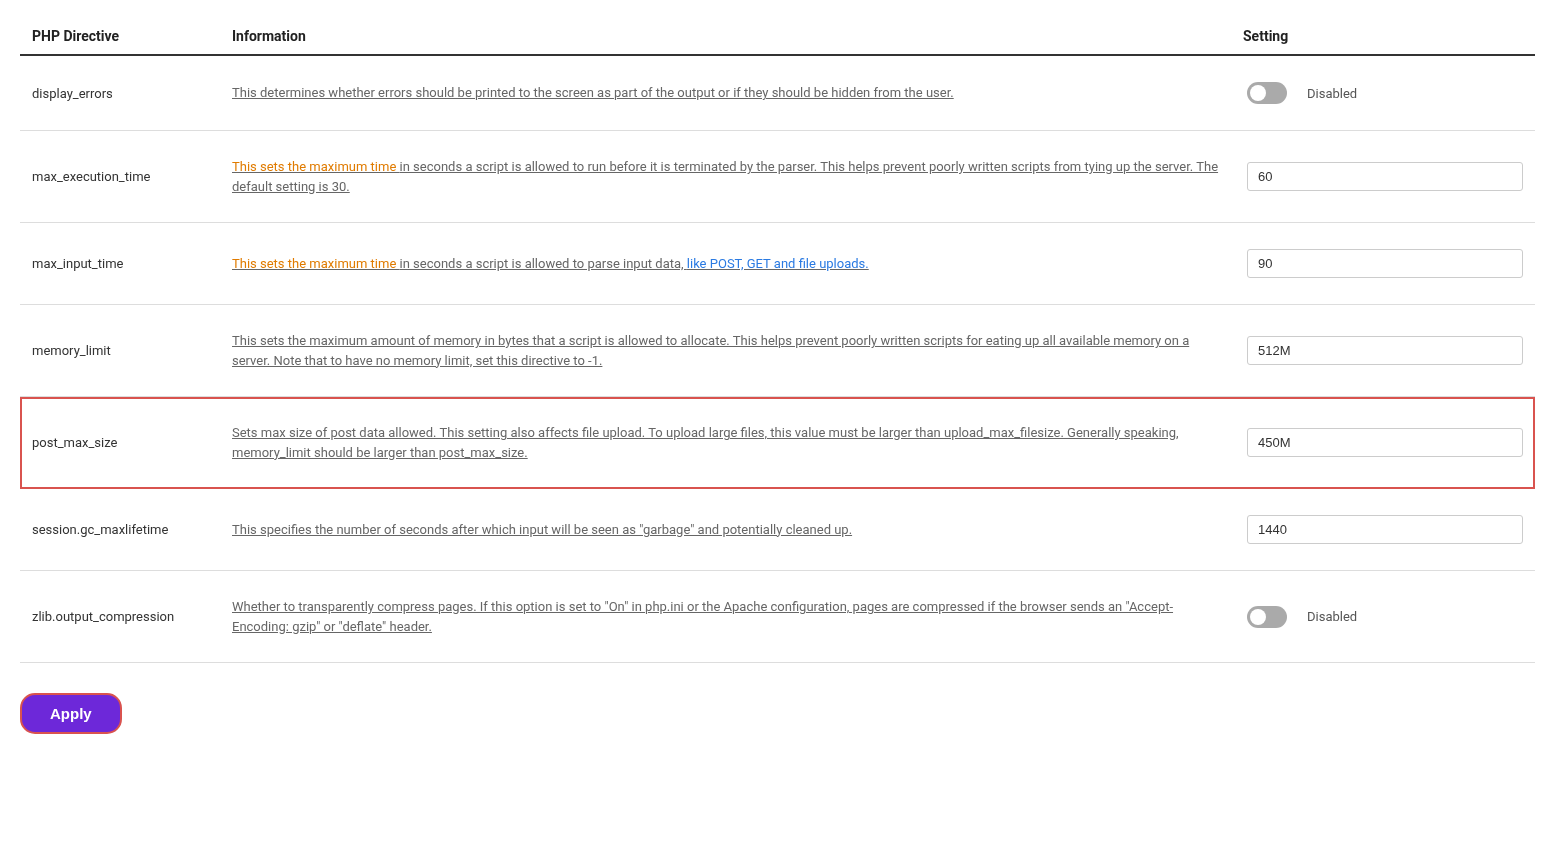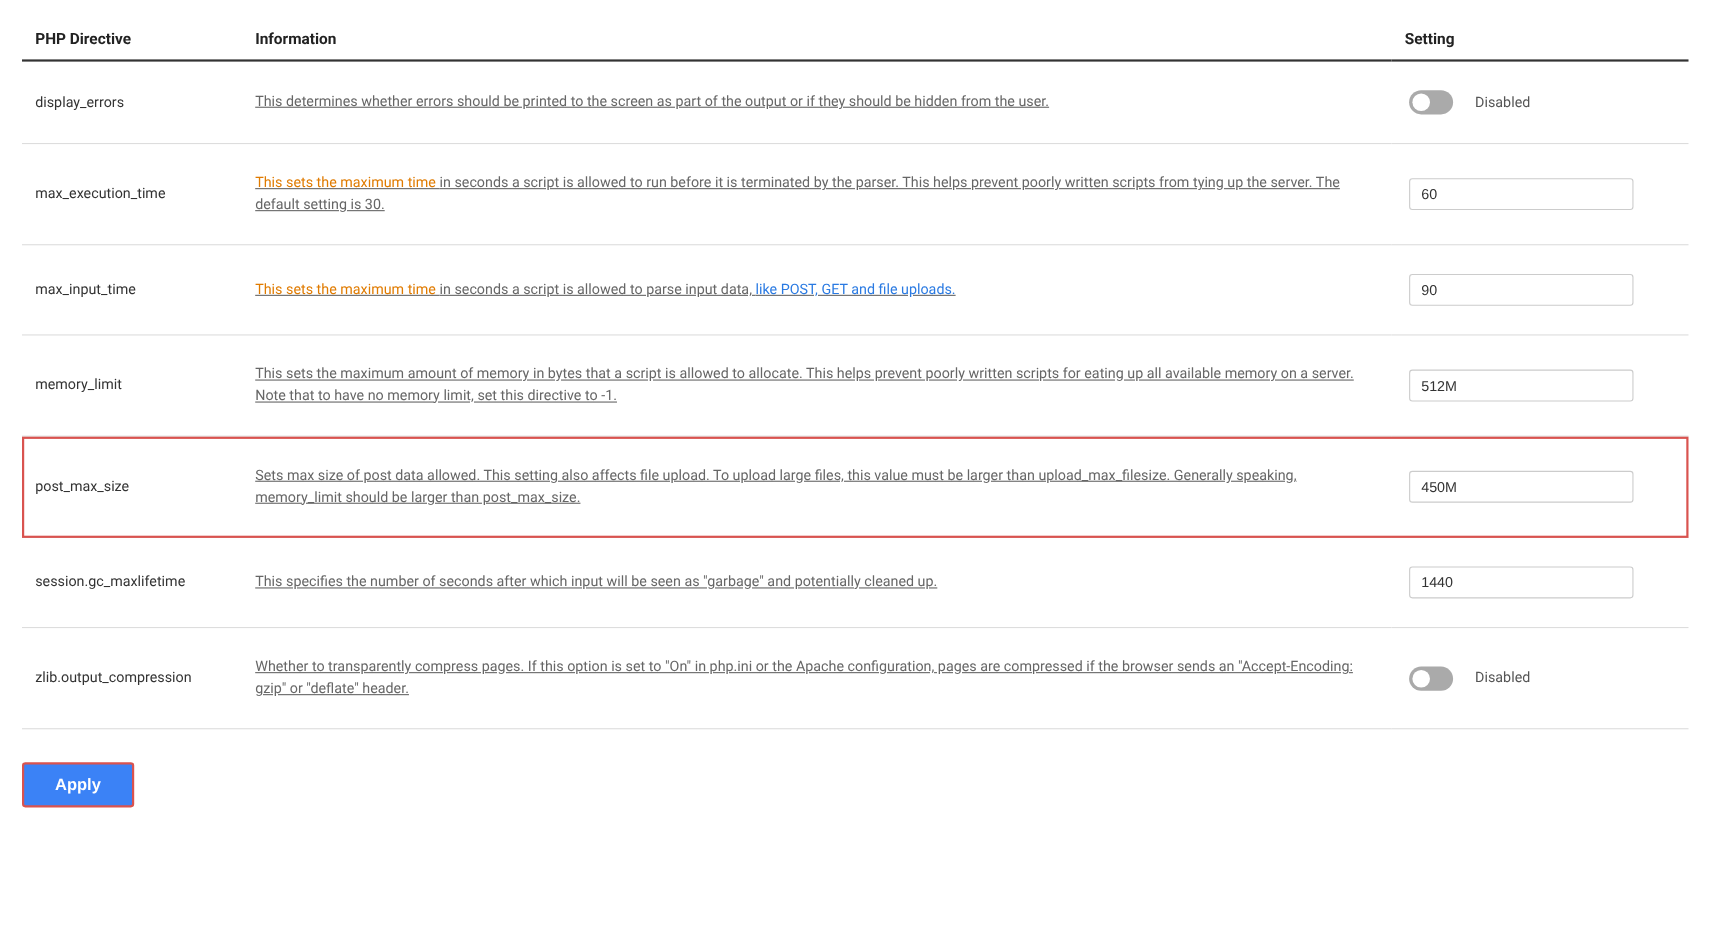--- a/index.html
+++ b/index.html
@@ -54,21 +54,21 @@
     }
     td.info .highlight-blue {
       color: #2a7ae2;
     }
     td.setting {
       width: 270px;
       vertical-align: middle;
       padding-left: 16px;
     }
     input[type="text"] {
-      width: 204px;
+      width: 276px;
       border: 1px solid #ccc;
       border-radius: 3px;
       padding: 6px 10px;
       font-size: 13px;
       color: #333;
       outline: none;
     }
     
     .toggle-container {
       display: flex;
@@ -122,24 +122,24 @@
     }
     tr.highlighted td {
       background-color: #fff;
     }
     
     .apply-section {
       margin-top: 20px;
       padding: 10px 0;
     }
     .apply-btn {
-      background-color: #3b82f6;
+      background-color: #6d28d9;
       color: #fff;
       border: 2px solid #d9534f;
-      border-radius: 3px;
+      border-radius: 15px;
       padding: 10px 28px;
       font-size: 15px;
       font-weight: 600;
       cursor: pointer;
     }
   </style>
 </head>
 <body>
 
 <table>

